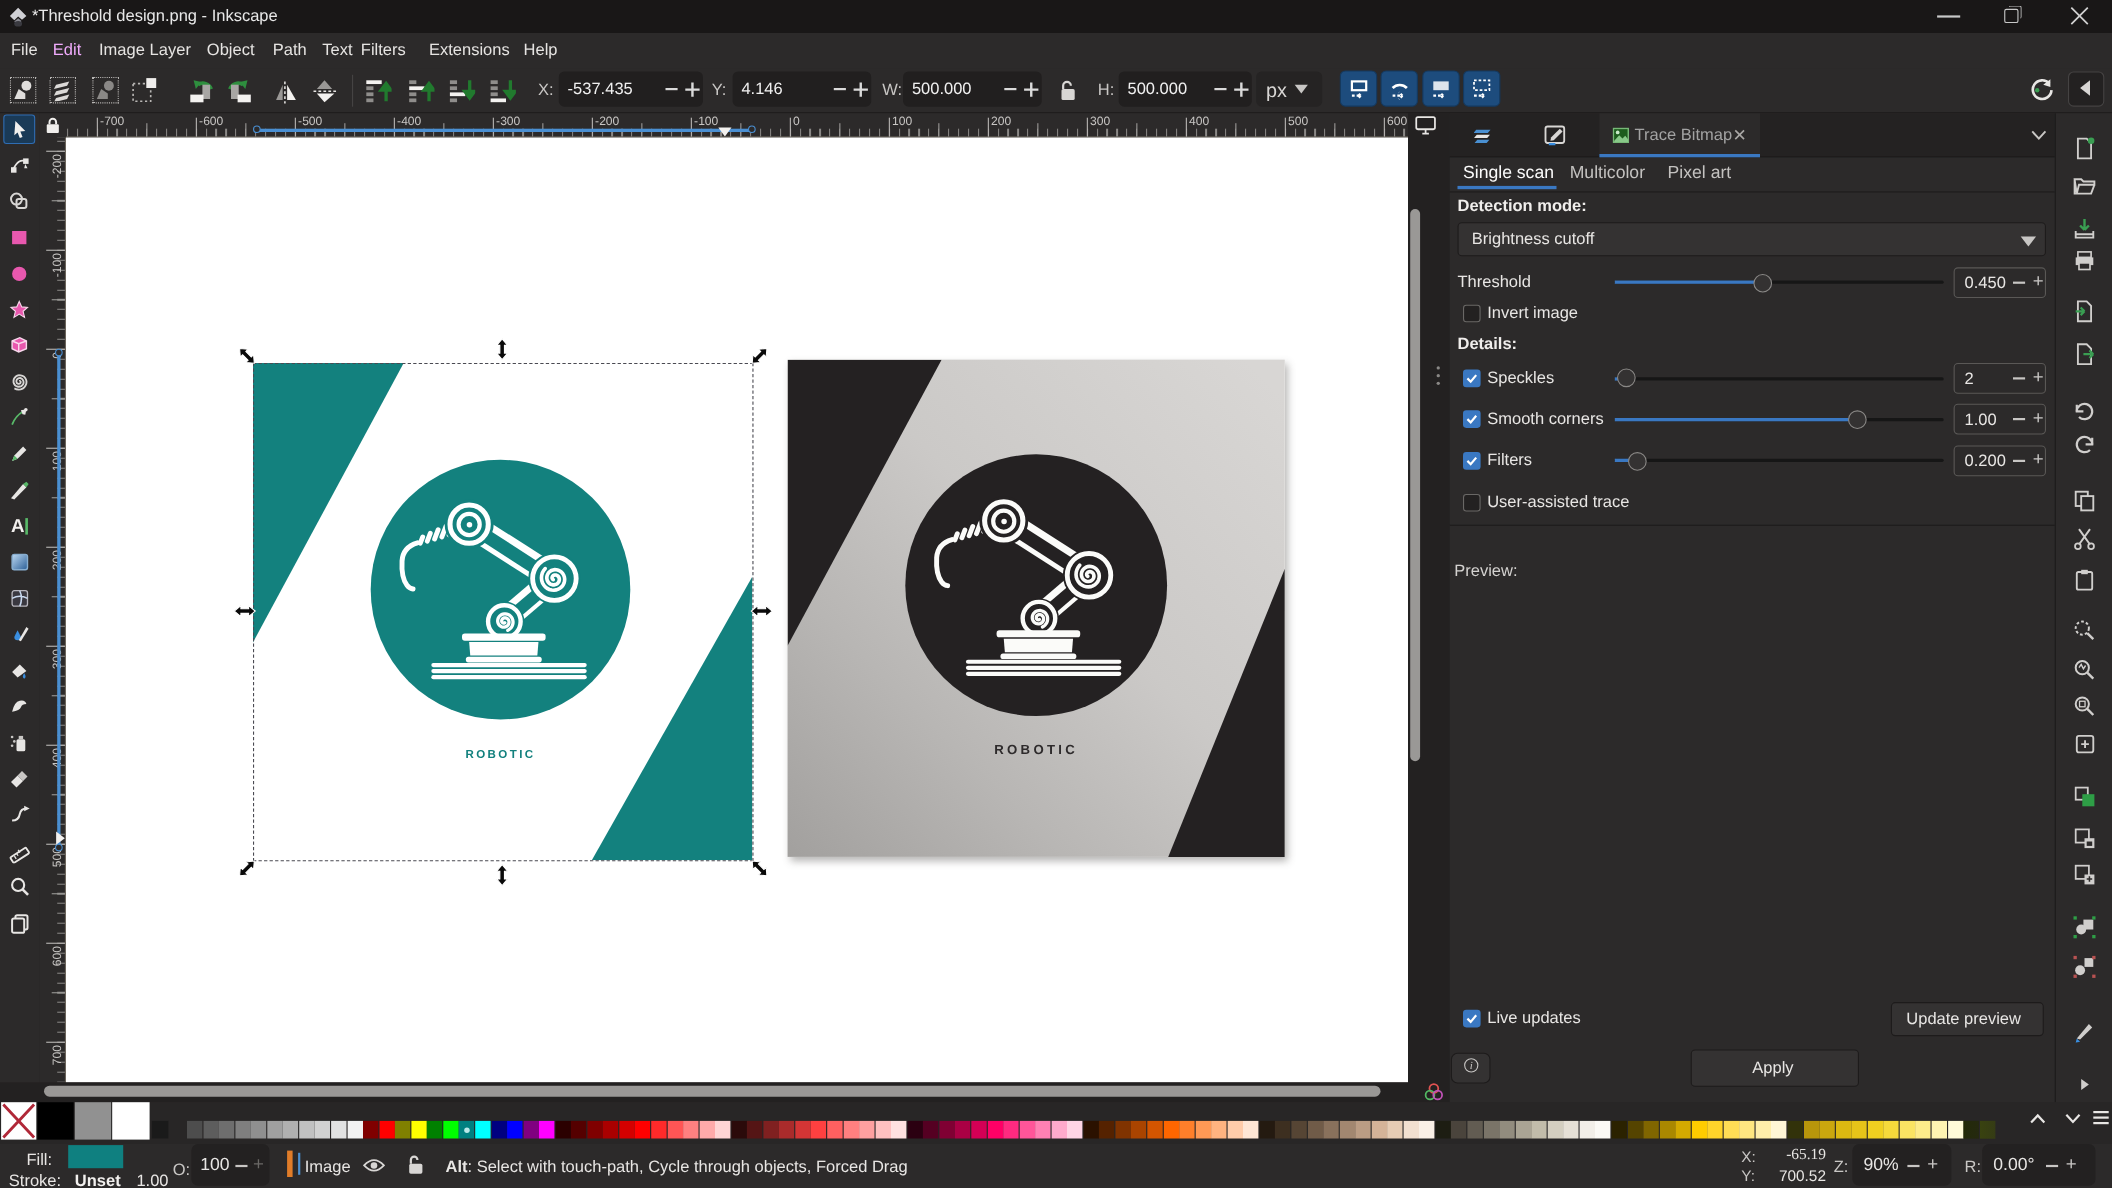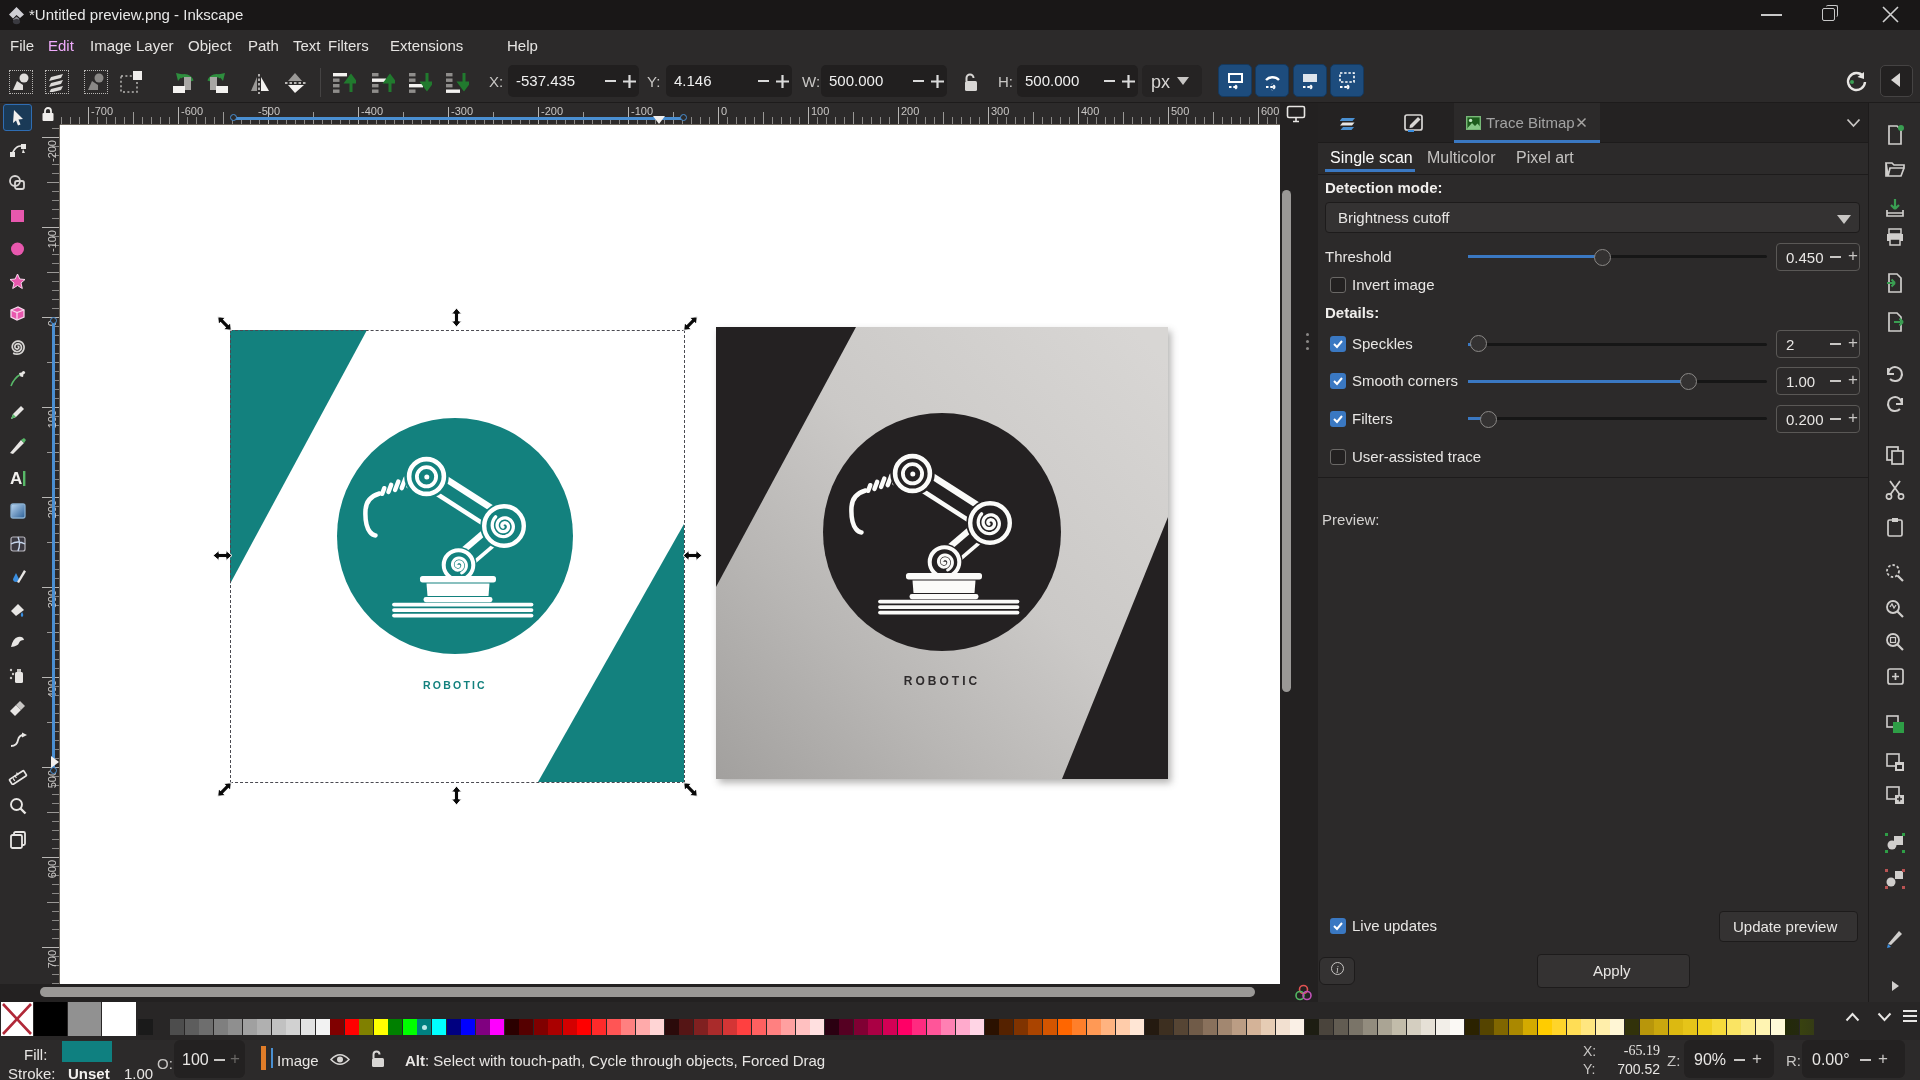--- a/index.html
+++ b/index.html
@@ -6,40 +6,40 @@
 svg{display:block;}
 </style></head><body>
 <div class="a" style="left:0;top:0;width:1920px;height:1080px;background:#2c2a2a;">
 
 <div class="a" style="left:0;top:0;width:1920px;height:30px;background:#191717;">
  <svg class="a" style="left:7px;top:6px;" width="19" height="19" viewBox="0 0 19 19">
    <path d="M9.5 1 L17 8.5 L13 12 L9.5 9 L6 12.5 L2 8.5 Z" fill="#cfcfd4"></path>
    <path d="M6 13.5 L9.5 10.5 L12.5 13 L9.5 17.5 Z" fill="#8a8a92"></path>
    <ellipse cx="9.5" cy="15.6" rx="3.6" ry="2.6" fill="#3a3a40"></ellipse>
  </svg>
- <div class="a" style="left:29px;top:6px;color:#e8e8e8;font-size:15px;">*Untitled preview.png - Inkscape</div>
+ <div class="a" style="left:29px;top:6px;color:#e8e8e8;font-size:15px;">*Threshold design.png - Inkscape</div>
  <div class="a" style="left:1761px;top:13.5px;width:21px;height:2px;background:#c8c8c8;"></div>
  <div class="a" style="left:1822px;top:8px;width:13px;height:13px;border:1.5px solid #c8c8c8;border-radius:2px;"></div>
  <div class="a" style="left:1826px;top:5px;width:12px;height:12px;border-top:1.5px solid #c8c8c8;border-right:1.5px solid #c8c8c8;border-radius:2px;"></div>
  <svg class="a" style="left:1882px;top:6px;" width="17" height="17" viewBox="0 0 17 17">
         <path d="M1 1 L16 16 M16 1 L1 16" stroke="#d0d0d0" stroke-width="1.6"></path>
       </svg>
 </div>
 
 <div class="a" style="left:0;top:30px;width:1920px;height:32px;background:#2c2a2a;">
 <div class="a" style="left:10px;top:7px;font-size:15px;color:#e6e4e2;">File</div>
 <div class="a" style="left:48px;top:7px;font-size:15px;color:#f0abfc;">Edit</div>
 <div class="a" style="left:90px;top:7px;font-size:15px;color:#e6e4e2;">Image</div>
 <div class="a" style="left:136px;top:7px;font-size:15px;color:#e6e4e2;">Layer</div>
 <div class="a" style="left:188px;top:7px;font-size:15px;color:#e6e4e2;">Object</div>
 <div class="a" style="left:248px;top:7px;font-size:15px;color:#e6e4e2;">Path</div>
 <div class="a" style="left:293px;top:7px;font-size:15px;color:#e6e4e2;">Text</div>
 <div class="a" style="left:328px;top:7px;font-size:15px;color:#e6e4e2;">Filters</div>
 <div class="a" style="left:390px;top:7px;font-size:15px;color:#e6e4e2;">Extensions</div>
-<div class="a" style="left:476px;top:7px;font-size:15px;color:#e6e4e2;margin-left:31px;">Help</div>
+<div class="a" style="left:476px;top:7px;font-size:15px;color:#e6e4e2;">Help</div>
 </div>
 <div class="a" style="left:0;top:62px;width:1920px;height:41px;background:#2c2a2a;border-bottom:1px solid #1d1b1b;">
       <div class="a" style="left:9px;top:8px;width:24px;height:24px;border:1.5px dotted #b8b6b4;"></div>
       <svg class="a" style="left:11px;top:10px;" width="20" height="20" viewBox="0 0 20 20">
         <circle cx="13" cy="6" r="4.5" fill="#e0dedc"></circle>
         <path d="M2 18 L6 9 L12 13 L12 18 Z" fill="#e0dedc"></path>
       </svg>
       <div class="a" style="left:45px;top:8px;width:24px;height:24px;border:1.5px dotted #b8b6b4;"></div>
       <svg class="a" style="left:47px;top:10px;" width="20" height="20" viewBox="0 0 20 20">
         <g fill="#dcdad8">
@@ -282,21 +282,21 @@
     </svg>
     <div class="a" style="left:60px;top:103px;width:1220px;height:22px;background:#2c2a2a;overflow:hidden;border-bottom:1px solid #6b655c;">
       <div class="a" style="left:0;top:14px;width:1220px;height:8px;background:repeating-linear-gradient(90deg,#8a8886 0px,#8a8886 1px,transparent 1px,transparent 9px);background-position:1px 0;"></div>
       <div class="a" style="left:28px;top:4px;width:1px;height:18px;background:#b8b6b4;"></div>
       <div class="a" style="left:31px;top:2px;font-size:11px;color:#c8c6c4;">-700</div>
       <div class="a" style="left:73px;top:9px;width:1px;height:13px;background:#9a9896;"></div>
       <div class="a" style="left:118px;top:4px;width:1px;height:18px;background:#b8b6b4;"></div>
       <div class="a" style="left:121px;top:2px;font-size:11px;color:#c8c6c4;">-600</div>
       <div class="a" style="left:163px;top:9px;width:1px;height:13px;background:#9a9896;"></div>
       <div class="a" style="left:208px;top:4px;width:1px;height:18px;background:#b8b6b4;"></div>
-      <div class="a" style="left:198px;top:2px;font-size:11px;color:#c8c6c4;">-500</div>
+      <div class="a" style="left:211px;top:2px;font-size:11px;color:#c8c6c4;">-500</div>
       <div class="a" style="left:253px;top:9px;width:1px;height:13px;background:#9a9896;"></div>
       <div class="a" style="left:298px;top:4px;width:1px;height:18px;background:#b8b6b4;"></div>
       <div class="a" style="left:301px;top:2px;font-size:11px;color:#c8c6c4;">-400</div>
       <div class="a" style="left:343px;top:9px;width:1px;height:13px;background:#9a9896;"></div>
       <div class="a" style="left:388px;top:4px;width:1px;height:18px;background:#b8b6b4;"></div>
       <div class="a" style="left:391px;top:2px;font-size:11px;color:#c8c6c4;">-300</div>
       <div class="a" style="left:433px;top:9px;width:1px;height:13px;background:#9a9896;"></div>
       <div class="a" style="left:478px;top:4px;width:1px;height:18px;background:#b8b6b4;"></div>
       <div class="a" style="left:481px;top:2px;font-size:11px;color:#c8c6c4;">-200</div>
       <div class="a" style="left:523px;top:9px;width:1px;height:13px;background:#9a9896;"></div>

